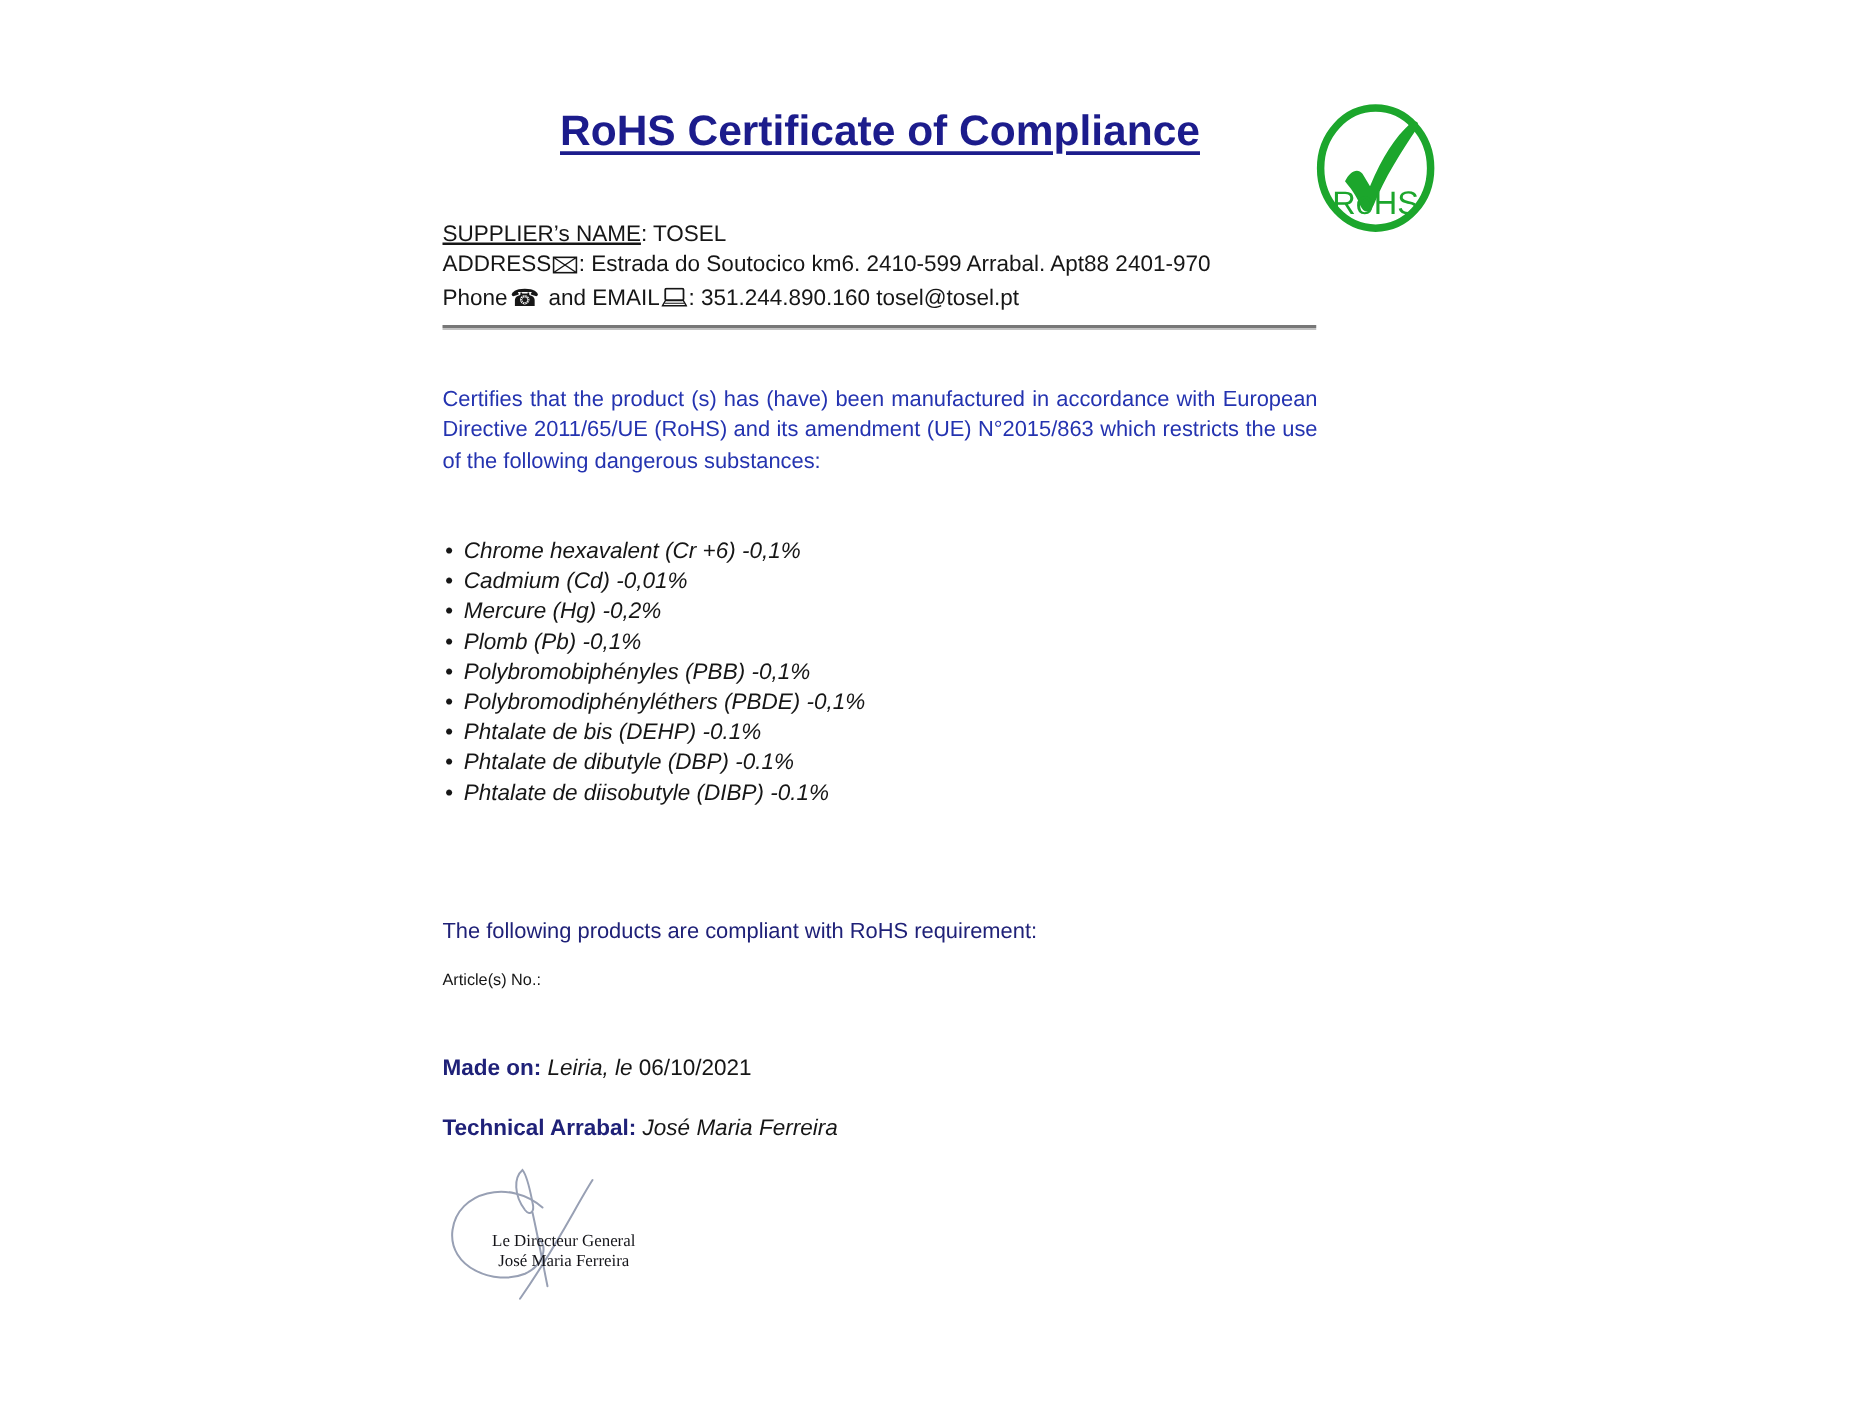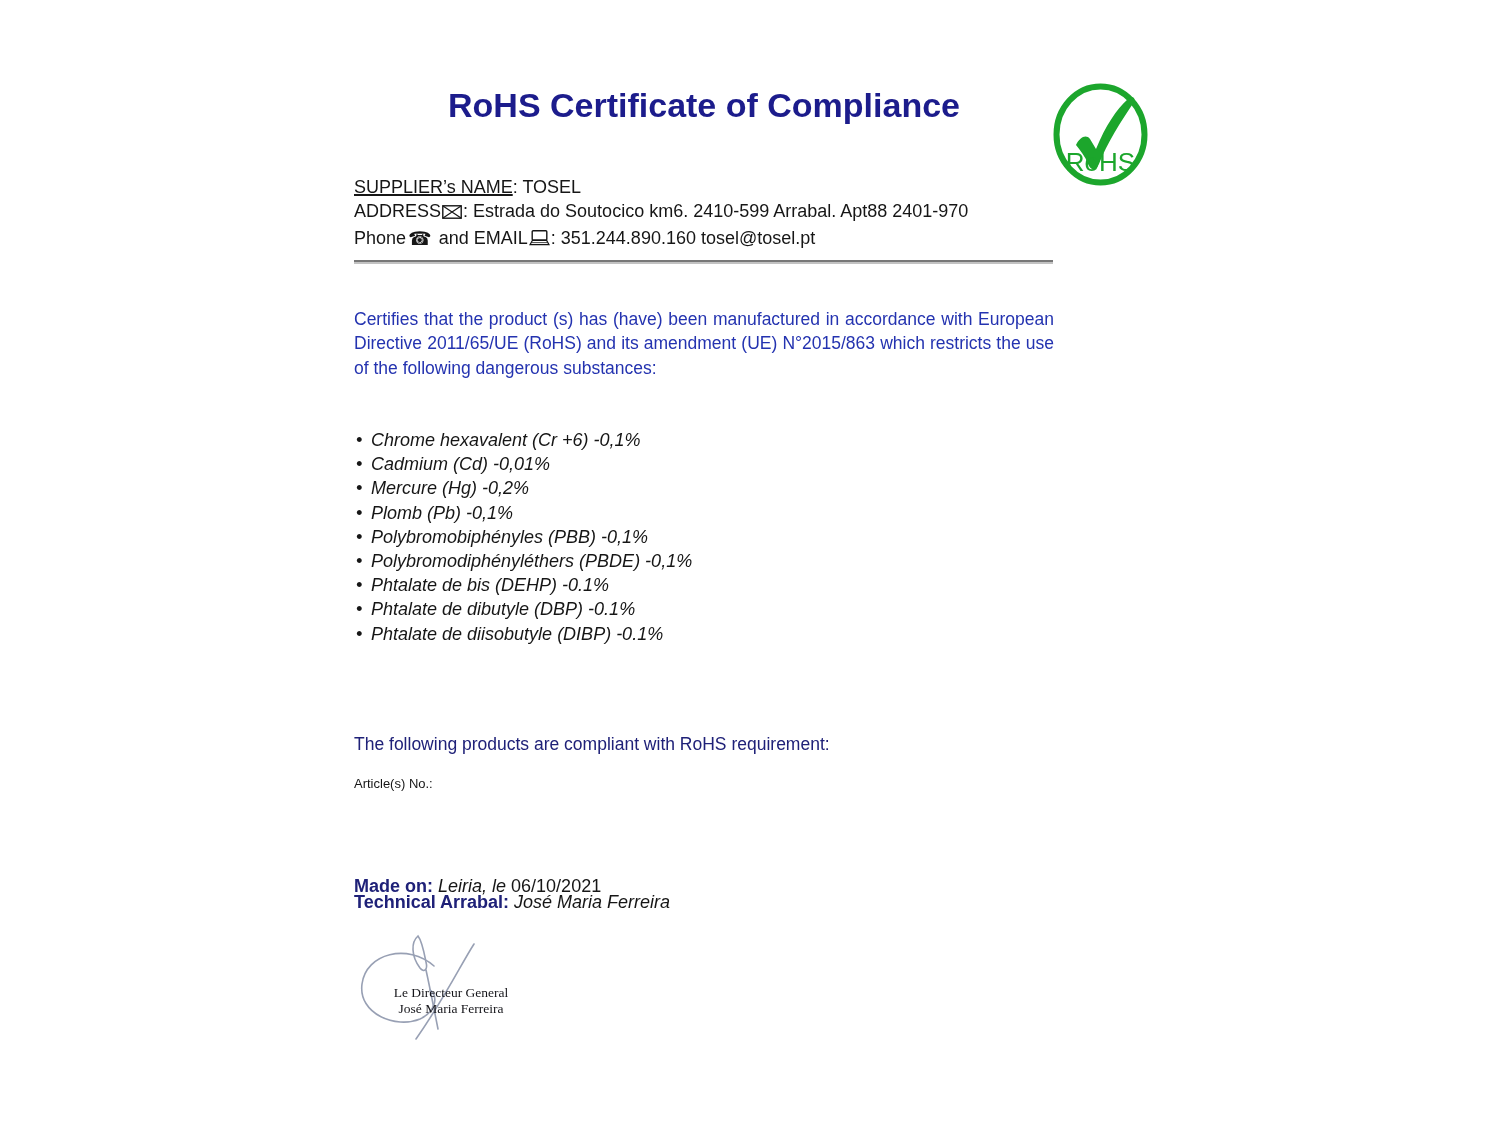--- a/index.html
+++ b/index.html
@@ -12,20 +12,21 @@
     overflow:hidden;
   }
   .abs{position:absolute;}
 
   
   .doc-title{
     left:354px;top:86px;width:700px;
     text-align:center;
     font-size:34px;font-weight:bold;
     color:#1c1c8c;
+    text-decoration:underline;
     text-decoration-thickness:3px;
     text-underline-offset:5px;
     letter-spacing:0px;
   }
 
   
   .rohs-logo{left:1052px;top:83px;width:97px;height:103px;}
 
   
   .supplier{left:354px;top:175px;width:700px;font-size:18px;line-height:24.3px;color:#161616;}
@@ -49,21 +50,21 @@
 
   
   .substances{left:354px;top:428px;width:700px;font-size:18px;line-height:24.2px;color:#161616;}
   .substances ul{margin:0;padding:0;list-style:none;}
   .substances li{position:relative;padding-left:17px;font-style:italic;}
   .substances li::before{content:"•";position:absolute;left:2px;}
 
   
   .compliance{left:354px;top:734px;width:700px;font-size:17.5px;color:#1f2178;}
   .articles{left:354px;top:776px;width:700px;font-size:13px;color:#161616;}
-  .made-on{left:354px;top:844px;width:700px;font-size:18px;color:#161616;margin-top:32px;}
+  .made-on{left:354px;top:844px;width:700px;font-size:18px;color:#161616;}
   .tech-manager{left:354px;top:892px;width:700px;font-size:18px;color:#161616;}
   .navy-bold{font-weight:bold;color:#1f2178;}
   .ital{font-style:italic;}
 
   
   .signature{left:356px;top:926px;width:230px;height:135px;}
   .signature svg{position:absolute;left:0;top:0;}
   .signature .sig-caption{
     position:absolute;left:10px;top:59px;width:170px;
     font-family:"Liberation Serif",serif;

